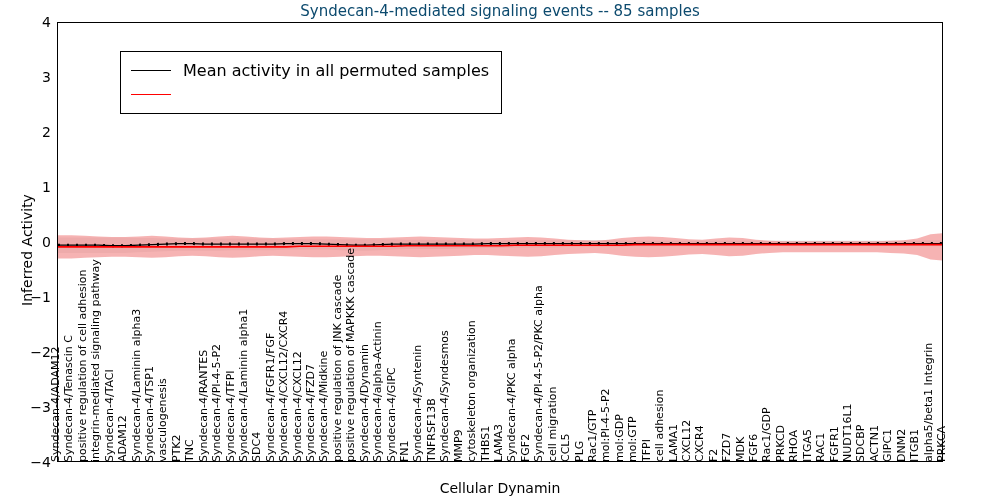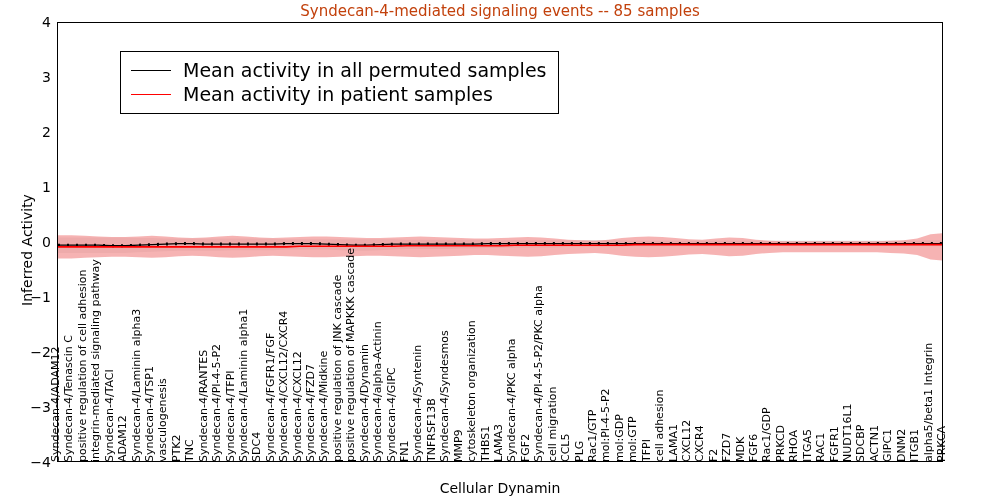--- a/index.html
+++ b/index.html
@@ -2,21 +2,21 @@
 <html><head>
 <meta charset="utf-8">
 <style>
   html,body{margin:0;padding:0;background:#ffffff;}
   body{width:1000px;height:500px;overflow:hidden;font-family:"DejaVu Sans",sans-serif;}
   #fig{position:relative;width:1000px;height:500px;background:#ffffff;}
 
   
   #title{
     position:absolute;left:0;top:2px;width:1000px;text-align:center;
-    font-size:15px;color:#c2410c;letter-spacing:0px;
+    font-size:15px;color:#0c4a6e;letter-spacing:0px;
   }
 
   
   #plot{
     position:absolute;left:57px;top:22px;width:886px;height:440px;
     border:1.3px solid #000;box-sizing:border-box;background:#fff;
     overflow:hidden;
   }
   #plotinner{position:absolute;left:0;top:0;width:100%;height:100%;}
 
@@ -44,21 +44,21 @@
 
   
   #legend{
     position:absolute;left:62px;top:28px;
     border:1.4px solid #000;background:#fff;
     padding:6px 12px 7px 10px;box-sizing:border-box;
   }
   .legrow{display:flex;align-items:center;height:24px;}
   .legline{width:40px;height:0;border-top:1.7px solid #000;margin-right:12px;}
   .legline.red{border-top-color:#ff0000;}
-  .legtext{font-size:19px;color:#000;white-space:nowrap;}
+  .legtext{font-size:16px;color:#000;white-space:nowrap;}
 
   
   #xlabels{position:absolute;left:57px;top:0;width:886px;height:500px;}
   .xlab{
     position:absolute;
     bottom:38px;                 
     font-size:11px;color:#000;
     white-space:nowrap;
     transform-origin:left bottom;
     transform:rotate(-90deg);
@@ -129,21 +129,20 @@
         </svg>
     </div>
 
     <div id="legend">
       <div class="legrow">
         <span class="legline"></span>
         <span class="legtext">Mean activity in all permuted samples</span>
       </div>
       <div class="legrow">
         <span class="legline red"></span>
-        <span class="legtext">Mean activity in patient samples</span>
       </div>
     </div>
   </div>
 
   <div id="xlabels">
       <div class="xlab" style="left: 4px;">Syndecan-4/ADAM12</div>
       <div class="xlab" style="left: 17.4242px;">Syndecan-4/Tenascin C</div>
       <div class="xlab" style="left: 30.8485px;">positive regulation of cell adhesion</div>
       <div class="xlab" style="left: 44.2727px;">integrin-mediated signaling pathway</div>
       <div class="xlab" style="left: 57.697px;">Syndecan-4/TACI</div>

